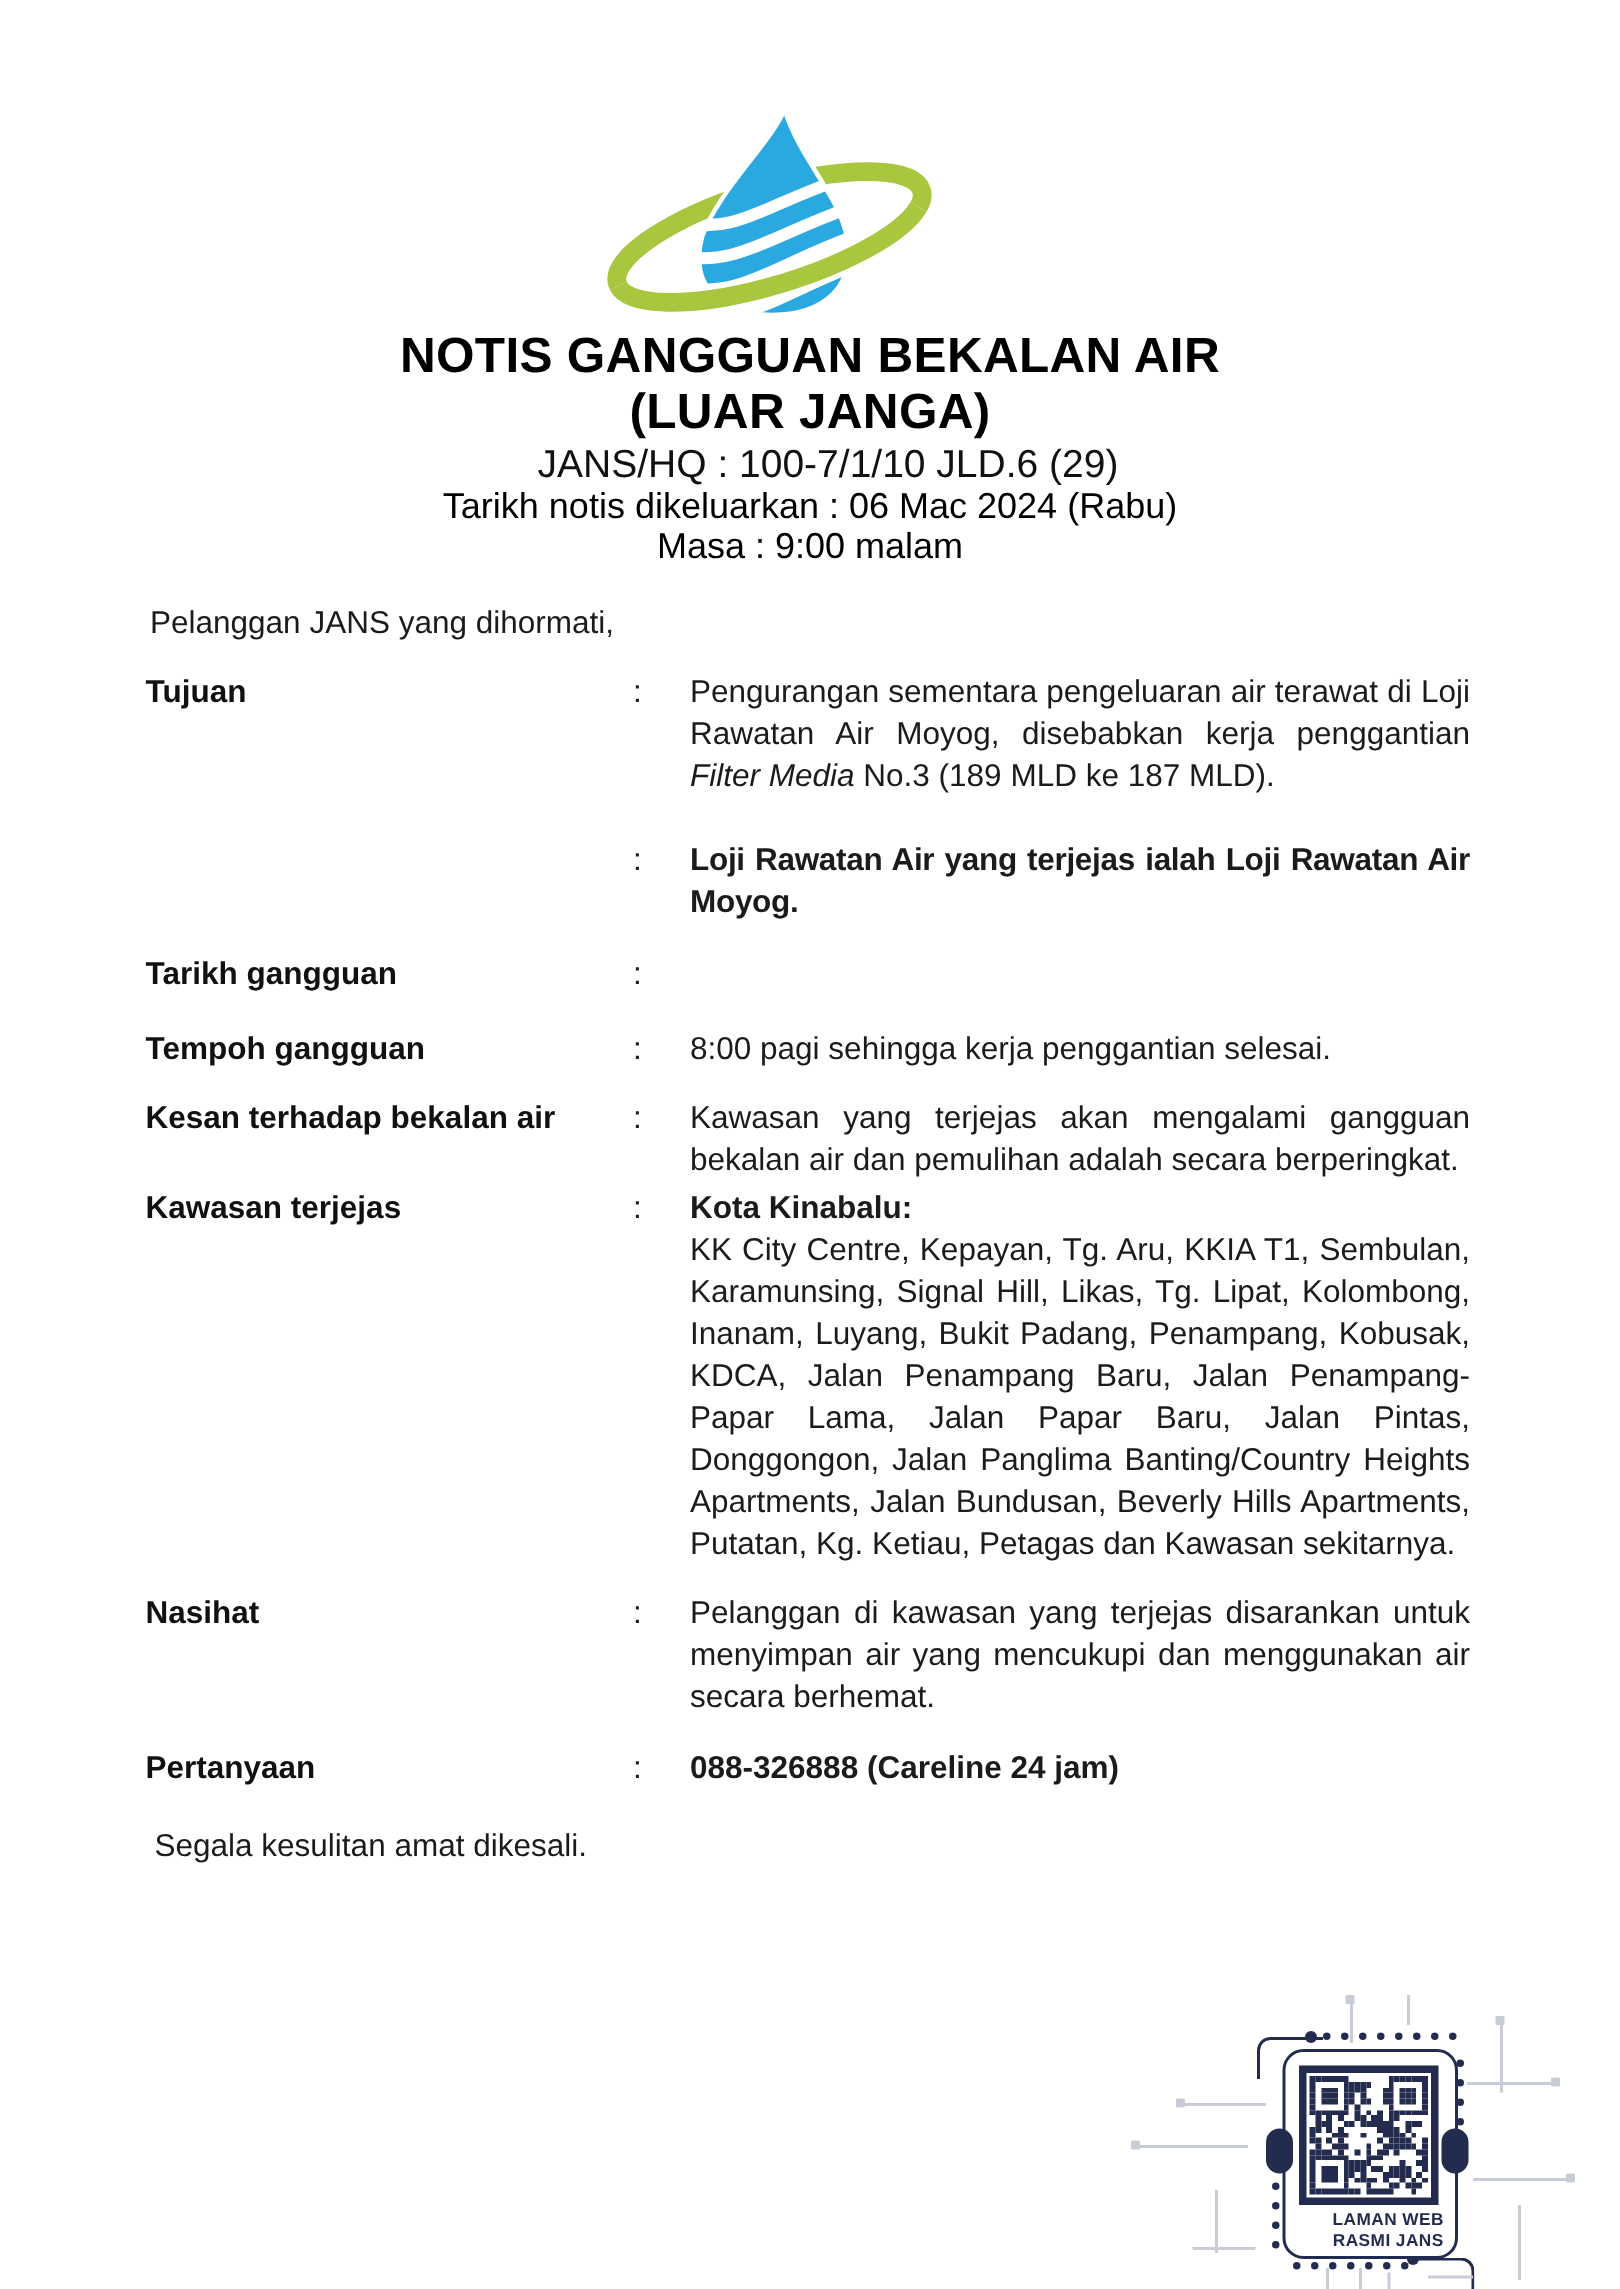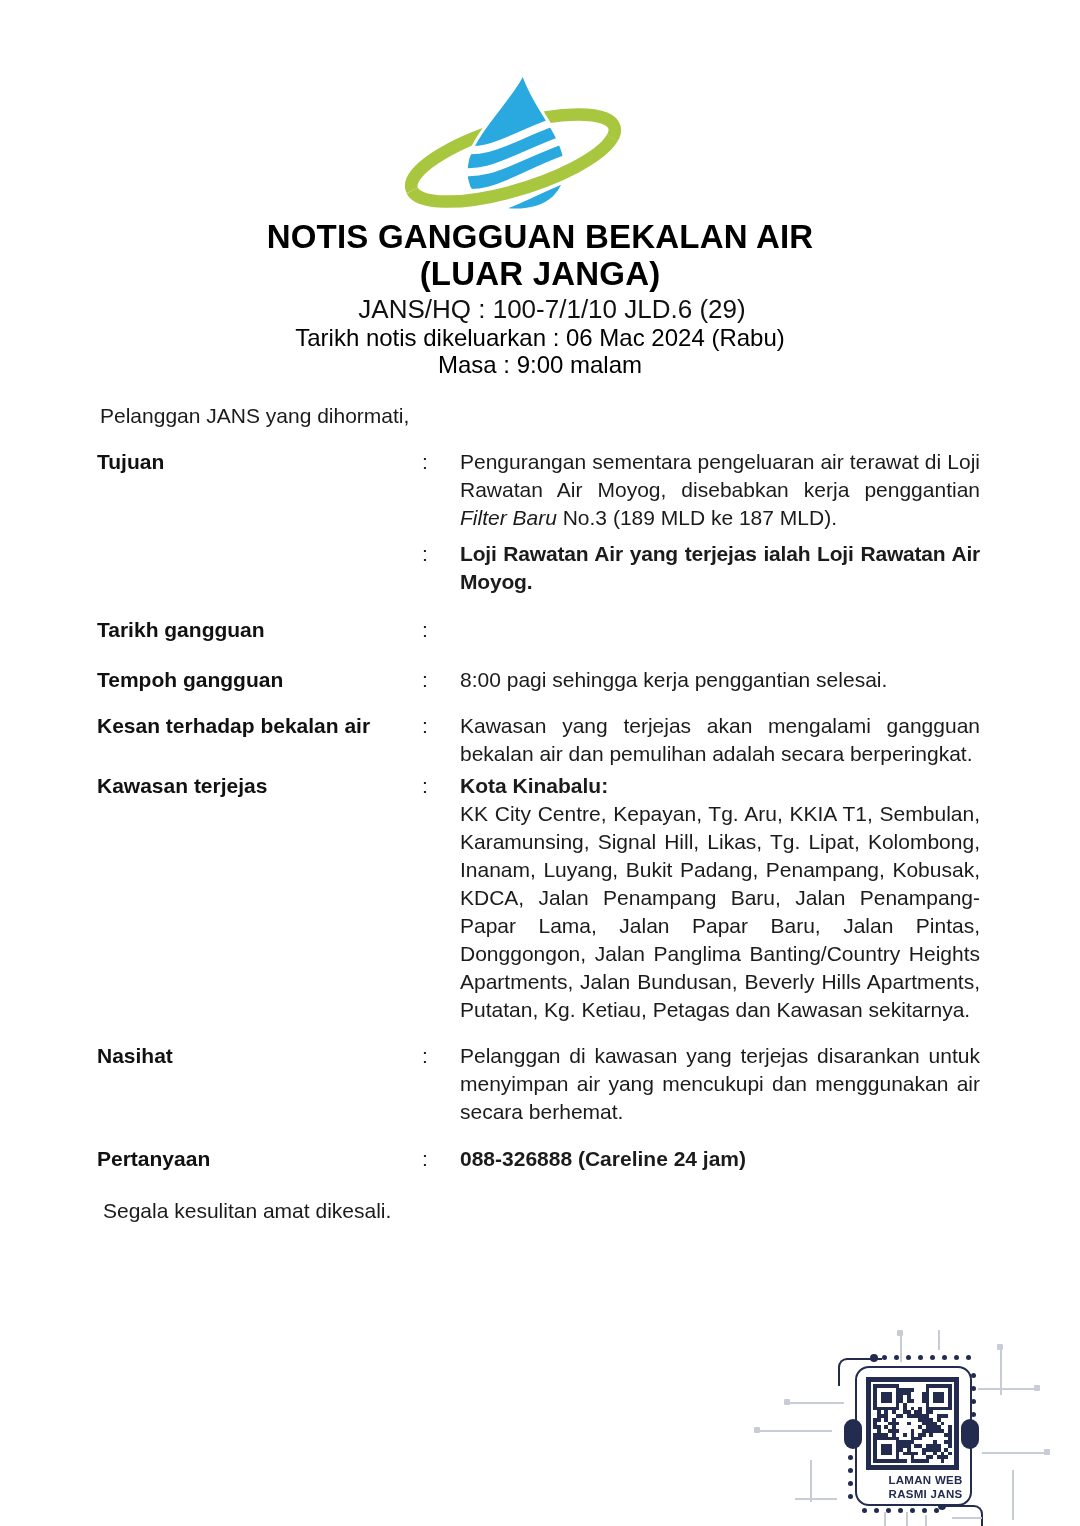--- a/index.html
+++ b/index.html
@@ -16,21 +16,21 @@
   
   .salutation{ margin:24px 0 18px 100px; font-size:21px; line-height:28px;}
   .rows{ margin-left:97px; width:883px;}
   .row{ display:grid; grid-template-columns:315px 48px 1fr; align-items:start;}
   .row .lbl{ font-weight:bold; font-size:21px; line-height:28px; white-space:nowrap; color:#111;}
   .row .col{ font-size:21px; line-height:28px; text-align:left; padding-left:10px;}
   .row .val{ font-size:21px; line-height:28px;}
   .just{ text-align:justify; text-justify:inter-word;}
   .bold{ font-weight:bold;}
   .tight{ letter-spacing:-0.2px; word-spacing:-1.5px;}
-  .r-tujuan{margin-bottom:8px;} .r-tujuan2{margin-bottom:20px;}
+  .r-tujuan{margin-bottom:28px;} .r-tujuan2{margin-bottom:20px;}
   .r-tarikh{margin-bottom:22px;} .r-tempoh{margin-bottom:18px;}
   .r-kesan{margin-bottom:4px;}  .r-kawasan{margin-bottom:18px;}
   .r-nasihat{margin-bottom:19px;} .r-pertanyaan{margin-bottom:24px;}
   .closing{ margin-left:103px; font-size:21px; line-height:28px;}
   
   .qr-zone{position:absolute; left:740px; top:1325px; width:340px; height:201px;}
   .qr-frame{position:absolute; left:115px; top:41px; width:113px; height:136px;
     border:2.5px solid #232C4E; border-radius:14px; background:#fff;}
   .qr-box{position:absolute; left:126px; top:52px; width:93px; height:93px;
     border:5px solid #232C4E; background:#fff; box-sizing:border-box; padding:2px;}
@@ -88,21 +88,21 @@
   <div class="subline">Tarikh notis dikeluarkan : 06 Mac 2024 (Rabu)</div>
   <div class="subline">Masa : 9:00 malam</div>
 
   <div class="salutation">Pelanggan JANS yang dihormati,</div>
 
   <div class="rows">
 
     <div class="row r-tujuan">
       <div class="lbl">Tujuan</div>
       <div class="col">:</div>
-      <div class="val just"><span>Pengurangan sementara pengeluaran air terawat di Loji Rawatan Air Moyog, disebabkan kerja penggantian </span><i>Filter Baru</i><span> No.3 (189 MLD ke 187 MLD).</span></div>
+      <div class="val just"><span>Pengurangan sementara pengeluaran air terawat di Loji Rawatan Air Moyog, disebabkan kerja penggantian </span><i>Filter Media</i><span> No.3 (189 MLD ke 187 MLD).</span></div>
     </div>
 
     <div class="row r-tujuan2">
       <div class="lbl"></div>
       <div class="col">:</div>
       <div class="val just bold tight">Loji Rawatan Air yang terjejas ialah Loji Rawatan Air Moyog.</div>
     </div>
 
     <div class="row r-tarikh">
       <div class="lbl">Tarikh gangguan</div>

